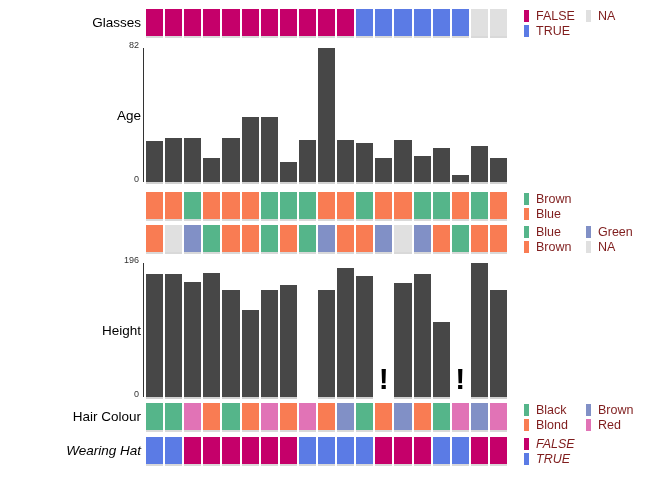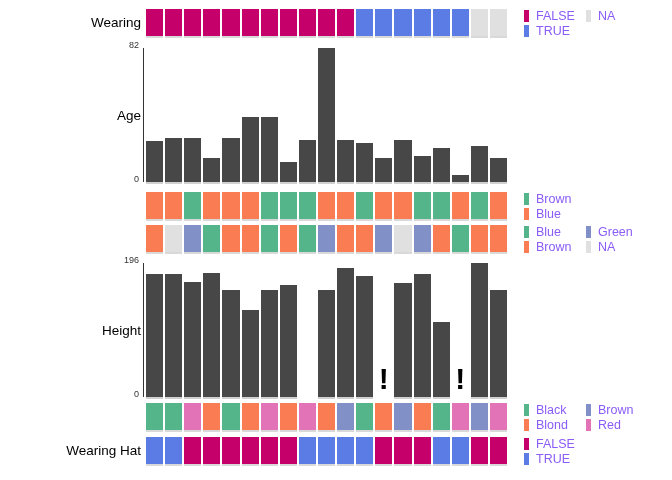--- a/index.html
+++ b/index.html
@@ -38,37 +38,37 @@
     position:absolute;left:0;width:139px;text-align:right;
     font-size:9px;color:#333;line-height:1;
   }
   .axmax{top:-7px;}
   .axmin{bottom:-2px;}
   
   .legend{position:absolute;left:524px;top:-1px;display:flex;}
   .lcol{min-width:54px;margin-right:8px;}
   .lentry{display:flex;align-items:center;height:15px;}
   .lswatch{display:inline-block;width:5px;height:12px;margin-right:7px;}
-  .llabel{font-size:12.5px;color:#8b5cf6;white-space:nowrap;}
+  .llabel{font-size:12.5px;color:#7f1d1d;white-space:nowrap;}
   
   #p-glasses{top:9px;}
   #p-age{top:48px;}
   #p-gender{top:192px;}
   #p-eye{top:225px;}
   #p-height{top:263px;}
   #p-hair{top:403px;}
-  #p-hat{top:437px;}
+  #p-hat{top:437px;font-style:italic;}
 </style>
 </head>
 <body>
 
 <div id="app">
 
   <div class="panel tilespanel" id="p-glasses">
-    <div class="rowlabel">Wearing</div>
+    <div class="rowlabel">Glasses</div>
     <div class="strip">
         <div class="tile" style="background: rgb(197, 0, 106);"></div>
         <div class="tile" style="background: rgb(197, 0, 106);"></div>
         <div class="tile" style="background: rgb(197, 0, 106);"></div>
         <div class="tile" style="background: rgb(197, 0, 106);"></div>
         <div class="tile" style="background: rgb(197, 0, 106);"></div>
         <div class="tile" style="background: rgb(197, 0, 106);"></div>
         <div class="tile" style="background: rgb(197, 0, 106);"></div>
         <div class="tile" style="background: rgb(197, 0, 106);"></div>
         <div class="tile" style="background: rgb(197, 0, 106);"></div>
@@ -307,20 +307,21 @@
         <div class="slot">
           <div class="bar" style="height: 100%; background: rgb(71, 71, 71);"></div>
         </div>
         <div class="slot">
           <div class="bar" style="height: 80.102%; background: rgb(71, 71, 71);"></div>
         </div>
       </div>
   </div>
 
   <div class="panel tilespanel" id="p-hair">
+    <div class="rowlabel">Hair Colour</div>
     <div class="strip">
         <div class="tile" style="background: rgb(85, 181, 138);"></div>
         <div class="tile" style="background: rgb(85, 181, 138);"></div>
         <div class="tile" style="background: rgb(225, 115, 182);"></div>
         <div class="tile" style="background: rgb(249, 124, 83);"></div>
         <div class="tile" style="background: rgb(85, 181, 138);"></div>
         <div class="tile" style="background: rgb(249, 124, 83);"></div>
         <div class="tile" style="background: rgb(225, 115, 182);"></div>
         <div class="tile" style="background: rgb(249, 124, 83);"></div>
         <div class="tile" style="background: rgb(225, 115, 182);"></div>

